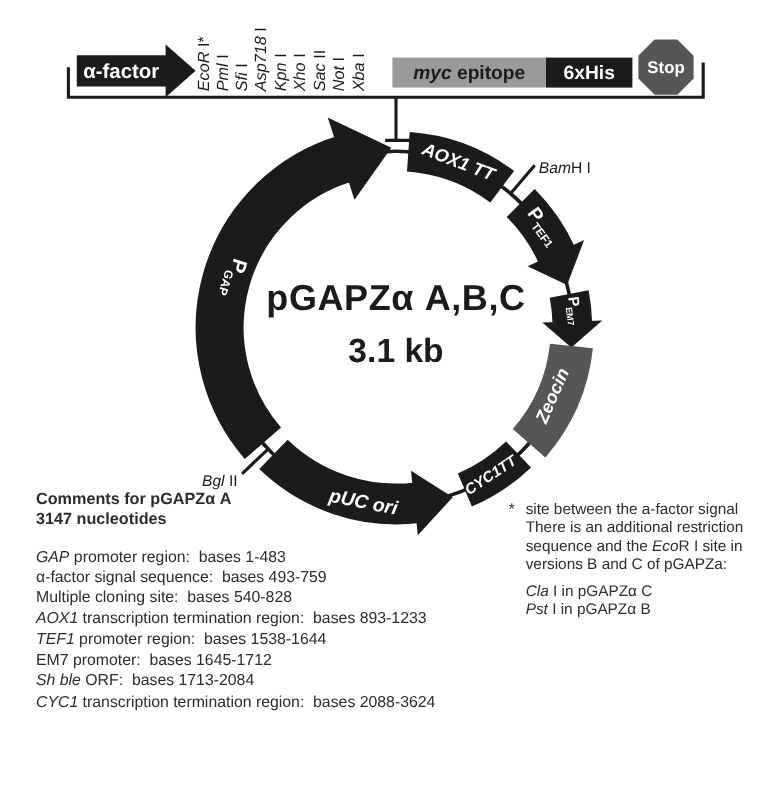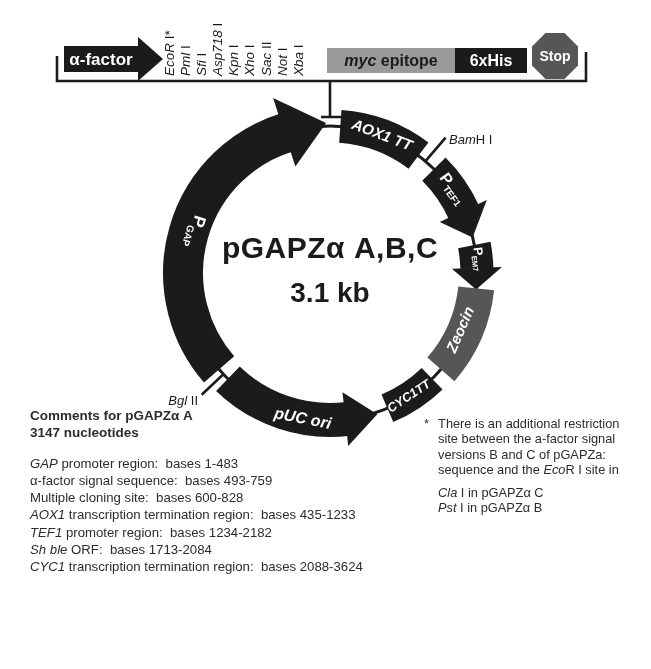--- a/index.html
+++ b/index.html
@@ -105,33 +105,34 @@
     <text class="btxt title-text" x="330" y="258" text-anchor="middle">pGAPZα A,B,C</text>
     <text class="btxt size-text" x="330" y="302" text-anchor="middle">3.1 kb</text>
   </svg>
 
   <div class="comments">
     <div class="hd">Comments for pGAPZα A</div>
     <div class="hd">3147 nucleotides</div>
     <div class="sp"></div>
     <div class="feat"><i class="it">GAP</i><span> promoter region:  bases 1-483</span></div>
     <div class="feat"><i class="it"></i><span>α-factor signal sequence:  bases 493-759</span></div>
-    <div class="feat"><i class="it"></i><span>Multiple cloning site:  bases 600-828</span></div>
-    <div class="feat"><i class="it">AOX1</i><span> transcription termination region:  bases 435-1233</span></div>
-    <div class="feat"><i class="it">TEF1</i><span> promoter region:  bases 1234-2182</span></div>
+    <div class="feat"><i class="it"></i><span>Multiple cloning site:  bases 540-828</span></div>
+    <div class="feat"><i class="it">AOX1</i><span> transcription termination region:  bases 893-1233</span></div>
+    <div class="feat"><i class="it">TEF1</i><span> promoter region:  bases 1538-1644</span></div>
+    <div class="feat"><i class="it"></i><span>EM7 promoter:  bases 1645-1712</span></div>
     <div class="feat"><i class="it">Sh ble</i><span> ORF:  bases 1713-2084</span></div>
     <div class="feat"><i class="it">CYC1</i><span> transcription termination region:  bases 2088-3624</span></div>
   </div>
 
   <div class="note">
     <span class="marker">*</span>
     <div class="note-text">
+      <div>site between the a-factor signal</div>
       <div>There is an additional restriction</div>
-      <div>site between the a-factor signal</div>
+      <div><span>sequence and the </span><i class="it">Eco</i><span>R I site in</span></div>
       <div>versions B and C of pGAPZa:</div>
-      <div><span>sequence and the </span><i class="it">Eco</i><span>R I site in</span></div>
       <div class="variant-gap"></div>
       <div><i class="it">Cla</i><span> I in pGAPZα C</span></div>
       <div><i class="it">Pst</i><span> I in pGAPZα B</span></div>
     </div>
   </div>
 
 </div>
 
 </body></html>

